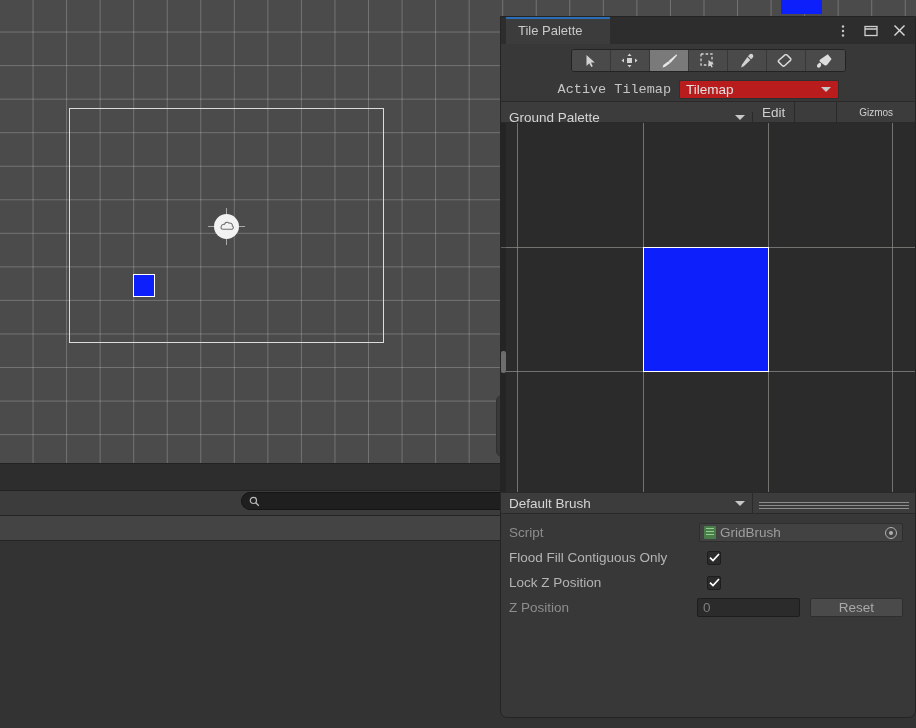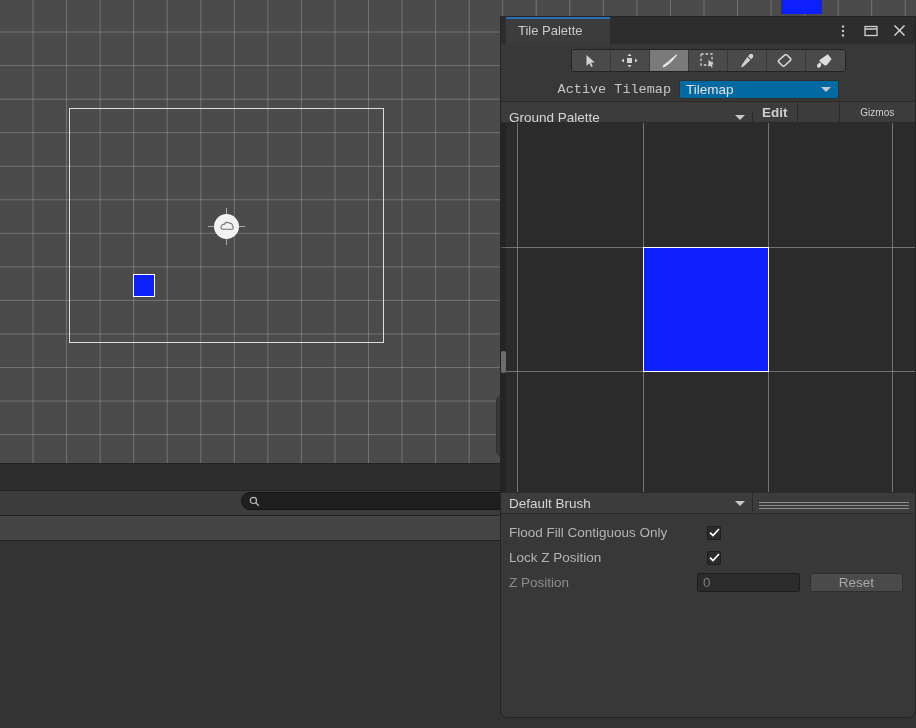--- a/index.html
+++ b/index.html
@@ -130,21 +130,21 @@
   .tool-btn.active { background: #7a7a7a; }
   .tool-btn svg { display: block; }
 
   
   .tilemap-row {
     height: 24px; display: flex; align-items: center; justify-content: flex-end;
     padding-right: 76px; background: #383838;
   }
   .tilemap-label { color: #c4c4c4; font-size: 13.5px; margin-right: 8px; font-family: Liberation Mono, monospace; }
   .tilemap-dd {
-    width: 160px; height: 19px; background: #0369a1; border: 1px solid #2f2f2f;
+    width: 160px; height: 19px; background: #b91c1c; border: 1px solid #2f2f2f;
     border-radius: 2px; display: flex; align-items: center;
     padding: 0 6px; color: #e2e2e2; font-size: 13.5px; position: relative;
   }
   .caret {
     position: absolute; right: 7px; top: 50%; margin-top: -2px;
     width: 0; height: 0; border-left: 5px solid transparent; border-right: 5px solid transparent;
     border-top: 5px solid #c8c8c8;
   }
 
   
@@ -153,21 +153,21 @@
     background: #3c3c3c; border-top: 1px solid #2a2a2a; border-bottom: 1px solid #2a2a2a;
   }
   .palette-dd {
     flex: 0 0 252px; position: relative; display: flex; align-items: center;
     padding-left: 8px; color: #d5d5d5; font-size: 13.5px;
     border-right: 1px solid #2a2a2a; background: #3c3c3c; margin-top: 10px;
   }
   .pal-btn {
     display: flex; align-items: center; justify-content: center;
     color: #d0d0d0; font-size: 13.5px; border-right: 1px solid #2a2a2a;
-    background: #3c3c3c; padding: 0 9px; font-weight: bold;
+    background: #3c3c3c; padding: 0 9px;
   }
   .pal-spacer { flex: 0 0 42px; border-right: 1px solid #2a2a2a; background: #3c3c3c; }
   .pal-gizmos { flex: 1; display: flex; align-items: center; justify-content: center;
     color: #d0d0d0; font-size: 10px; background: #3c3c3c; }
 
   
   .palette-canvas {
     position: relative; height: 369px; background: #2b2b2b; overflow: hidden;
   }
   .pgline-v { position: absolute; top: 0; bottom: 0; width: 1px; background: #8b8b85; opacity: .75; }
@@ -404,20 +404,28 @@
       </div>
       <div class="brush-slider">
         <span></span>
         <span></span>
         <span></span>
       </div>
     </div>
 
     <div class="insp">
 
+      <div class="fld">
+        <span class="fld-label dim">Script</span>
+        <div class="obj-field">
+          <span class="script-ico"></span>
+          <span>GridBrush</span>
+          <span class="picker-dot"></span>
+        </div>
+      </div>
 
       <div class="fld">
         <span class="fld-label w-checkbox">Flood Fill Contiguous Only</span>
         <div class="chk">
           <svg width="11" height="9" viewBox="0 0 11 9" aria-hidden="true">
             <path d="M1 4.6 L4 7.6 L10 1" fill="none" stroke="#ffffff" stroke-width="1.7"></path>
           </svg>
         </div>
       </div>
 

